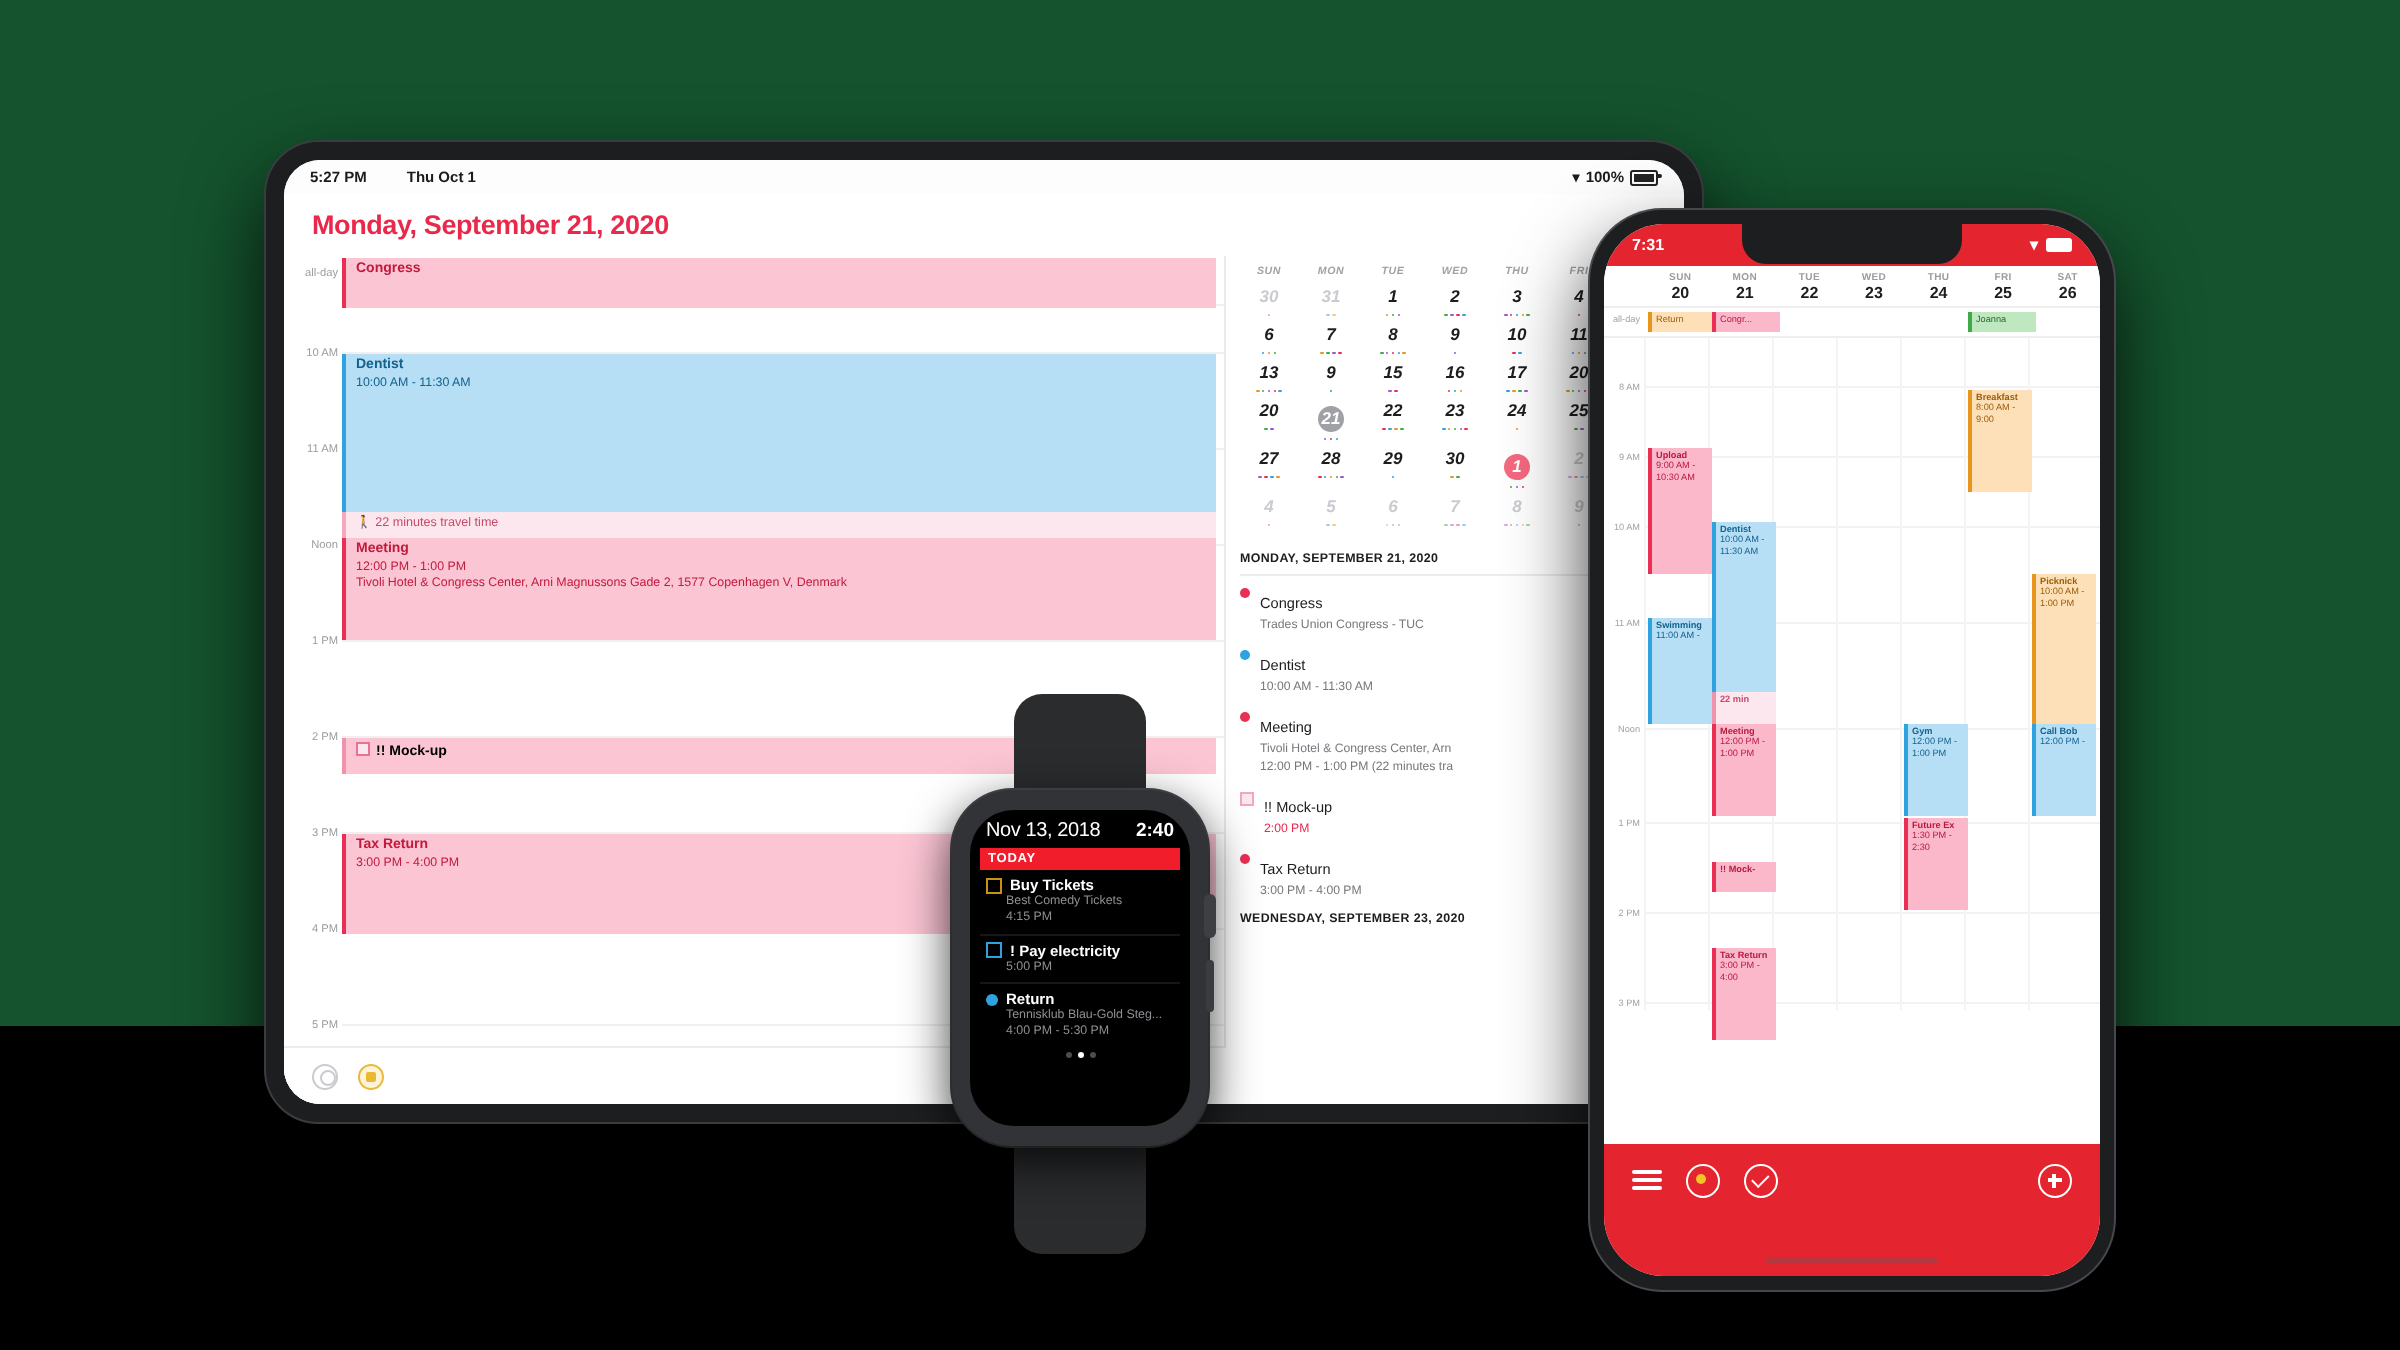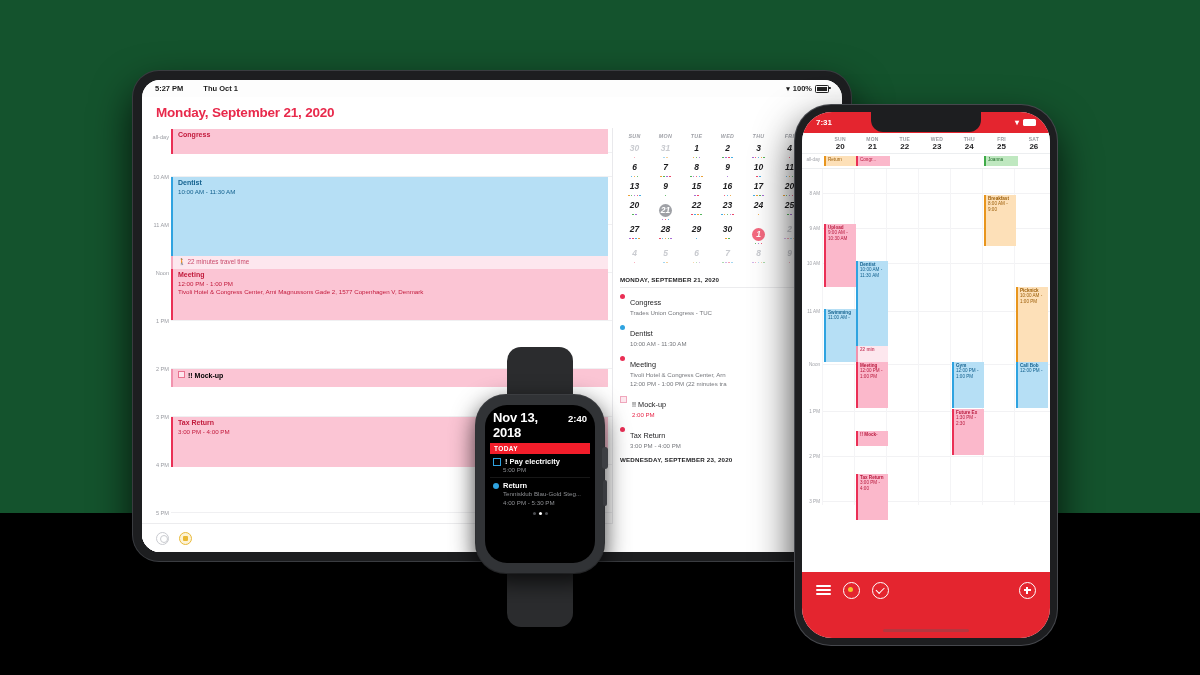--- a/index.html
+++ b/index.html
@@ -112,21 +112,21 @@
 
   
   .watch{position:absolute;left:459px;top:347px;width:162px;height:280px;z-index:20;}
   .band-top{position:absolute;left:50%;transform:translateX(-50%);top:0;width:66px;height:70px;background:#2b2c2e;border-radius:14px 14px 6px 6px;}
   .band-bot{position:absolute;left:50%;transform:translateX(-50%);bottom:0;width:66px;height:80px;background:#2b2c2e;border-radius:6px 6px 14px 14px;}
   .wcase{position:absolute;left:50%;transform:translateX(-50%);top:48px;width:128px;height:178px;background:#313336;border-radius:30px;box-shadow:0 8px 24px rgba(0,0,0,.8), 0 0 0 1px #4a4c50;}
   .crown{position:absolute;right:-4px;top:52px;width:6px;height:22px;background:#3d3f43;border-radius:3px;}
   .sidebtn{position:absolute;right:-3px;top:85px;width:4px;height:26px;background:#3a3c40;border-radius:2px;}
   .wscreen{position:absolute;left:9px;top:10px;right:9px;bottom:10px;background:#000;border-radius:22px;overflow:hidden;padding:0 5px;}
   .whead{display:flex;align-items:baseline;padding:5px 3px 3px 3px;}
-  .wdate{font-size:13px;color:#fff;letter-spacing:-.2px;font-weight:bold;}
+  .wdate{font-size:10px;color:#fff;letter-spacing:-.2px;}
   .wtime{margin-left:auto;font-size:9.5px;color:#fff;font-weight:bold;}
   .wtoday{background:#f21d2a;color:#fff;font-size:6.5px;font-weight:bold;padding:2px 4px;letter-spacing:.4px;}
   .witem{padding:3px 3px 3px 3px;border-bottom:1px solid #171717;}
   .wt{display:flex;align-items:center;gap:4px;}
   .wsq{width:6px;height:6px;border:1.2px solid;flex:none;}
   .wcirc{width:6px;height:6px;border-radius:50%;flex:none;}
   .wname{font-size:7.5px;color:#fff;font-weight:bold;}
   .wsub{font-size:6.2px;color:#8d8f93;padding-left:10px;line-height:1.35;white-space:nowrap;overflow:hidden;}
   .wdots{display:flex;justify-content:center;gap:3px;padding-top:2px;}
   .wdots i{width:3px;height:3px;border-radius:50%;background:#4a4c50;display:block;}
@@ -739,20 +739,28 @@
     <div class="wcase">
       <div class="crown"></div>
       <div class="sidebtn"></div>
       <div class="wscreen">
         <div class="whead">
           <span class="wdate">Nov 13, 2018</span>
           <span class="wtime">2:40</span>
         </div>
         <div class="wtoday">TODAY</div>
 
+        <div class="witem">
+          <div class="wt">
+            <span class="wsq" style="border-color:#c89110"></span>
+            <span class="wname">Buy Tickets</span>
+          </div>
+          <div class="wsub">Best Comedy Tickets</div>
+          <div class="wsub">4:15 PM</div>
+        </div>
 
         <div class="witem">
           <div class="wt">
             <span class="wsq" style="border-color:#2fa3e0"></span>
             <span class="wname">! Pay electricity</span>
           </div>
           <div class="wsub">5:00 PM</div>
         </div>
 
         <div class="witem" style="border-bottom:none">

